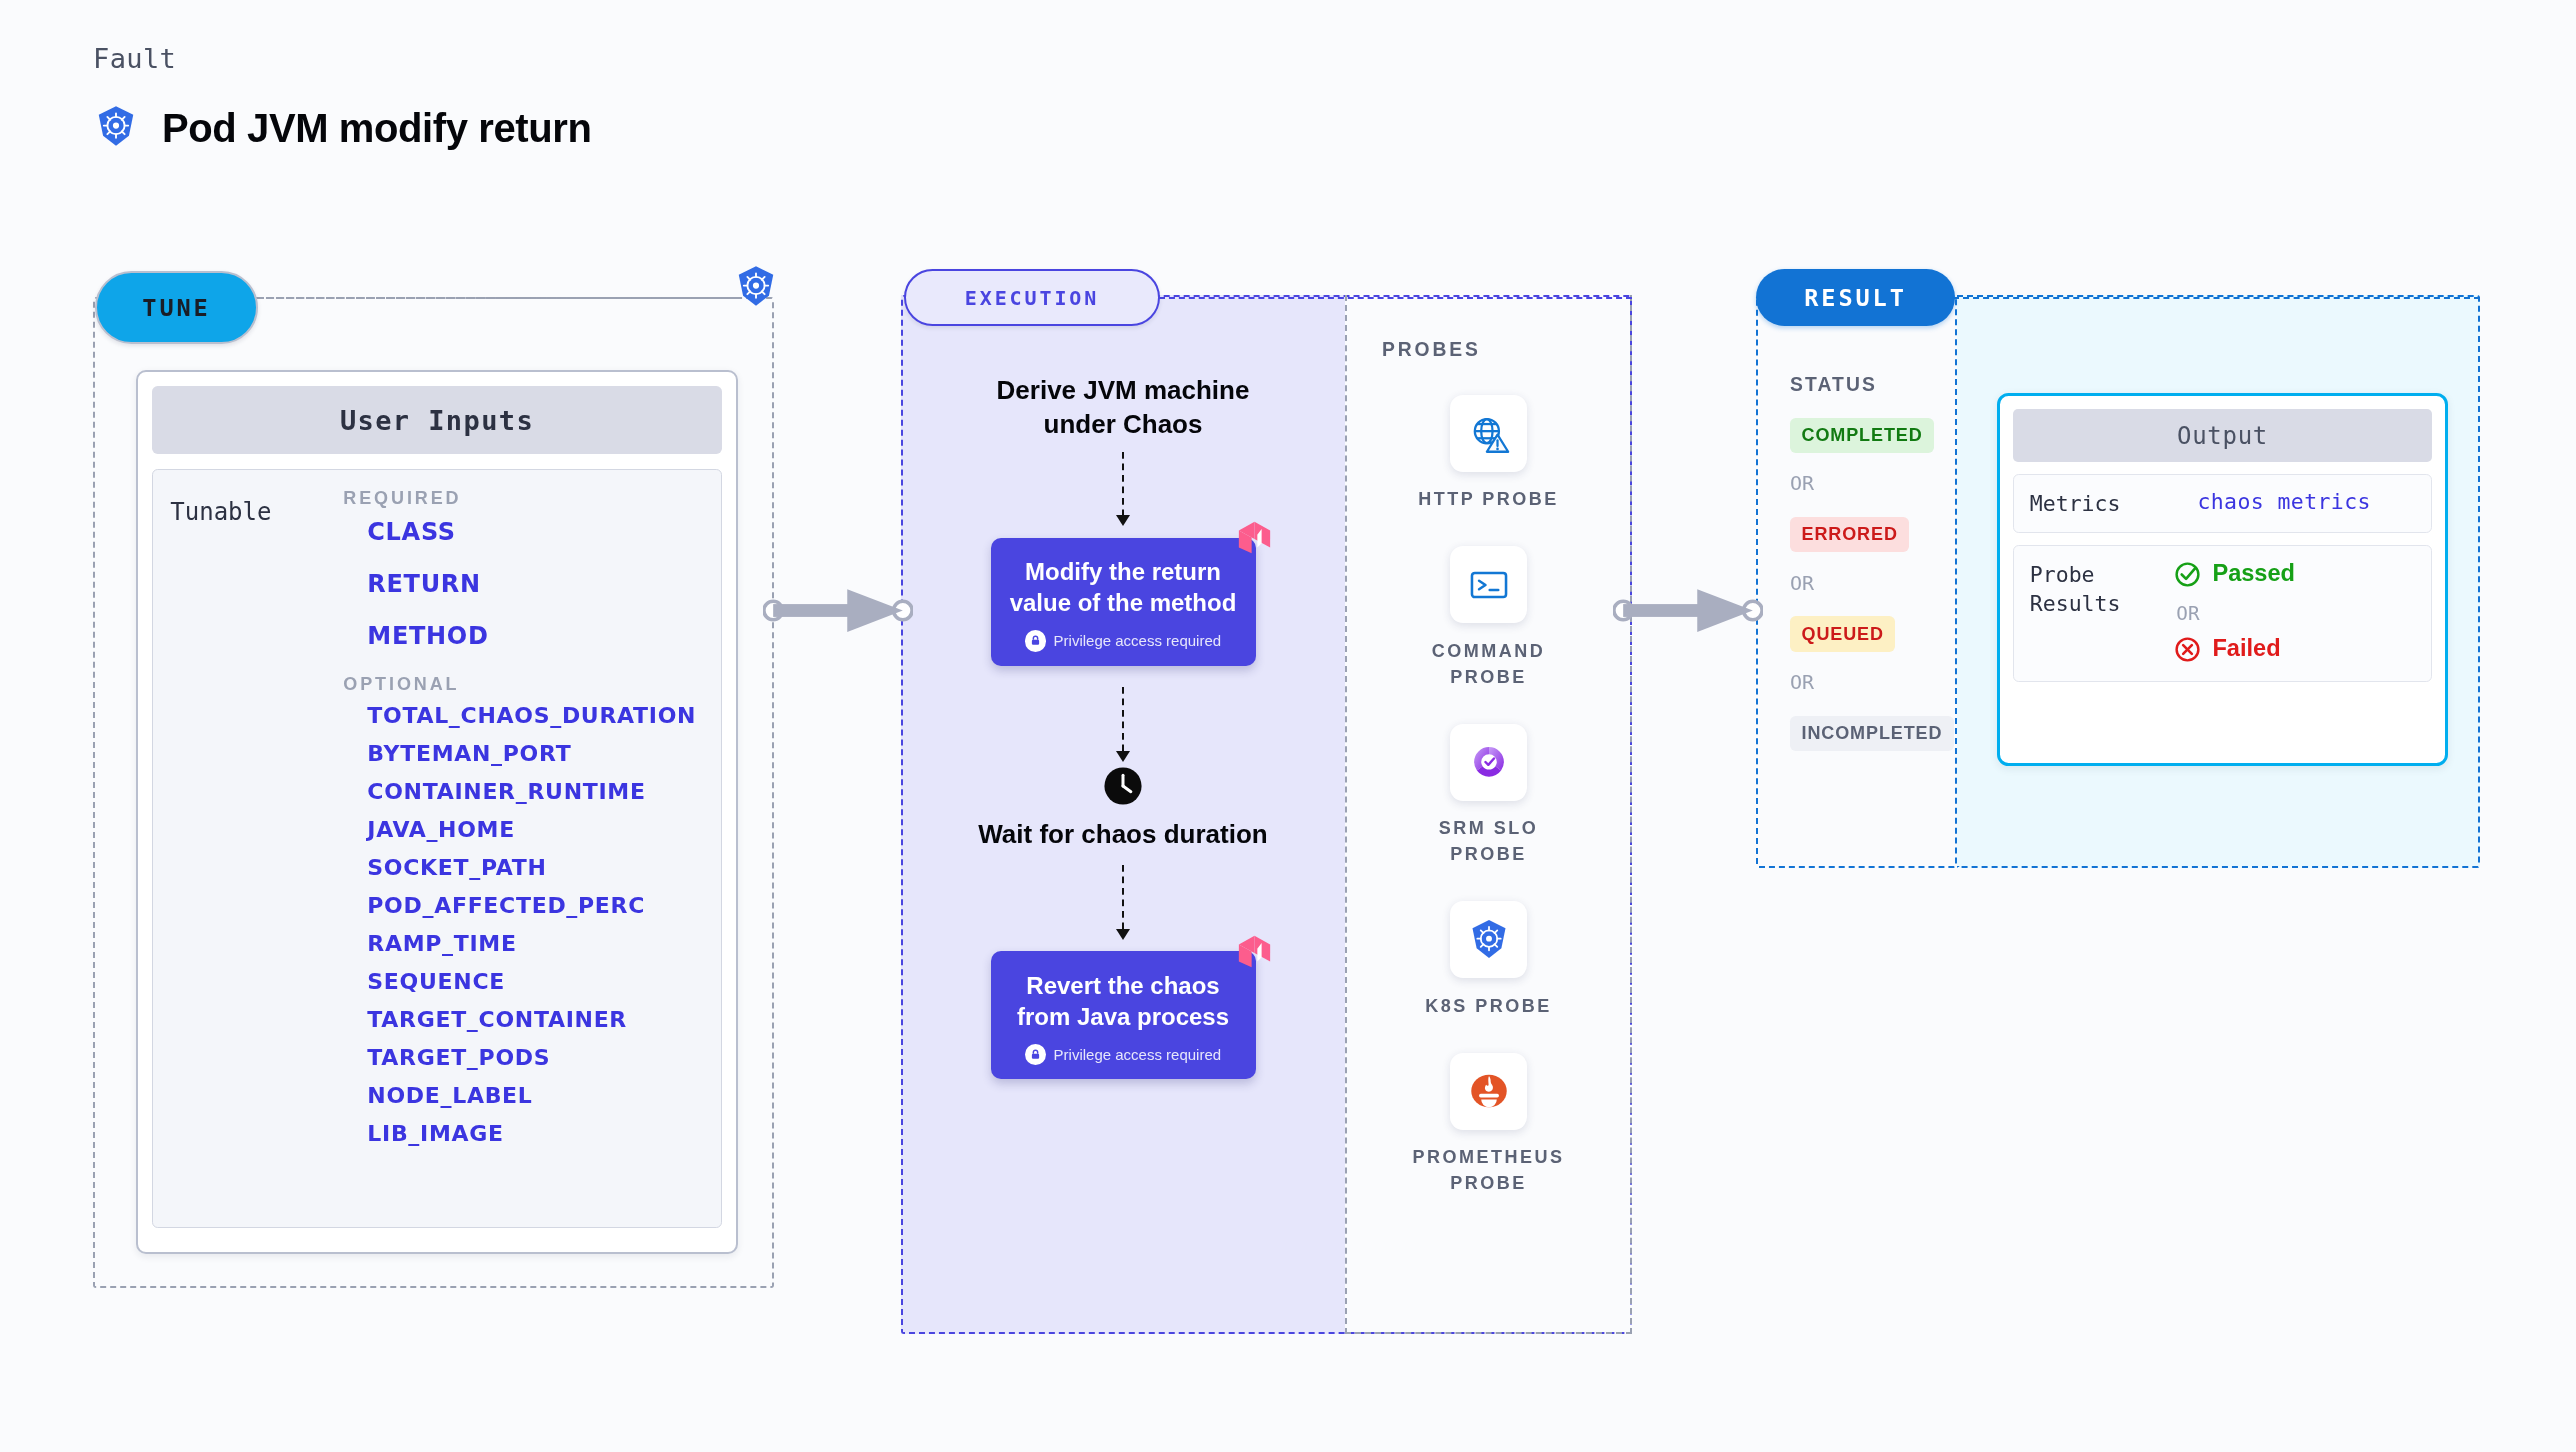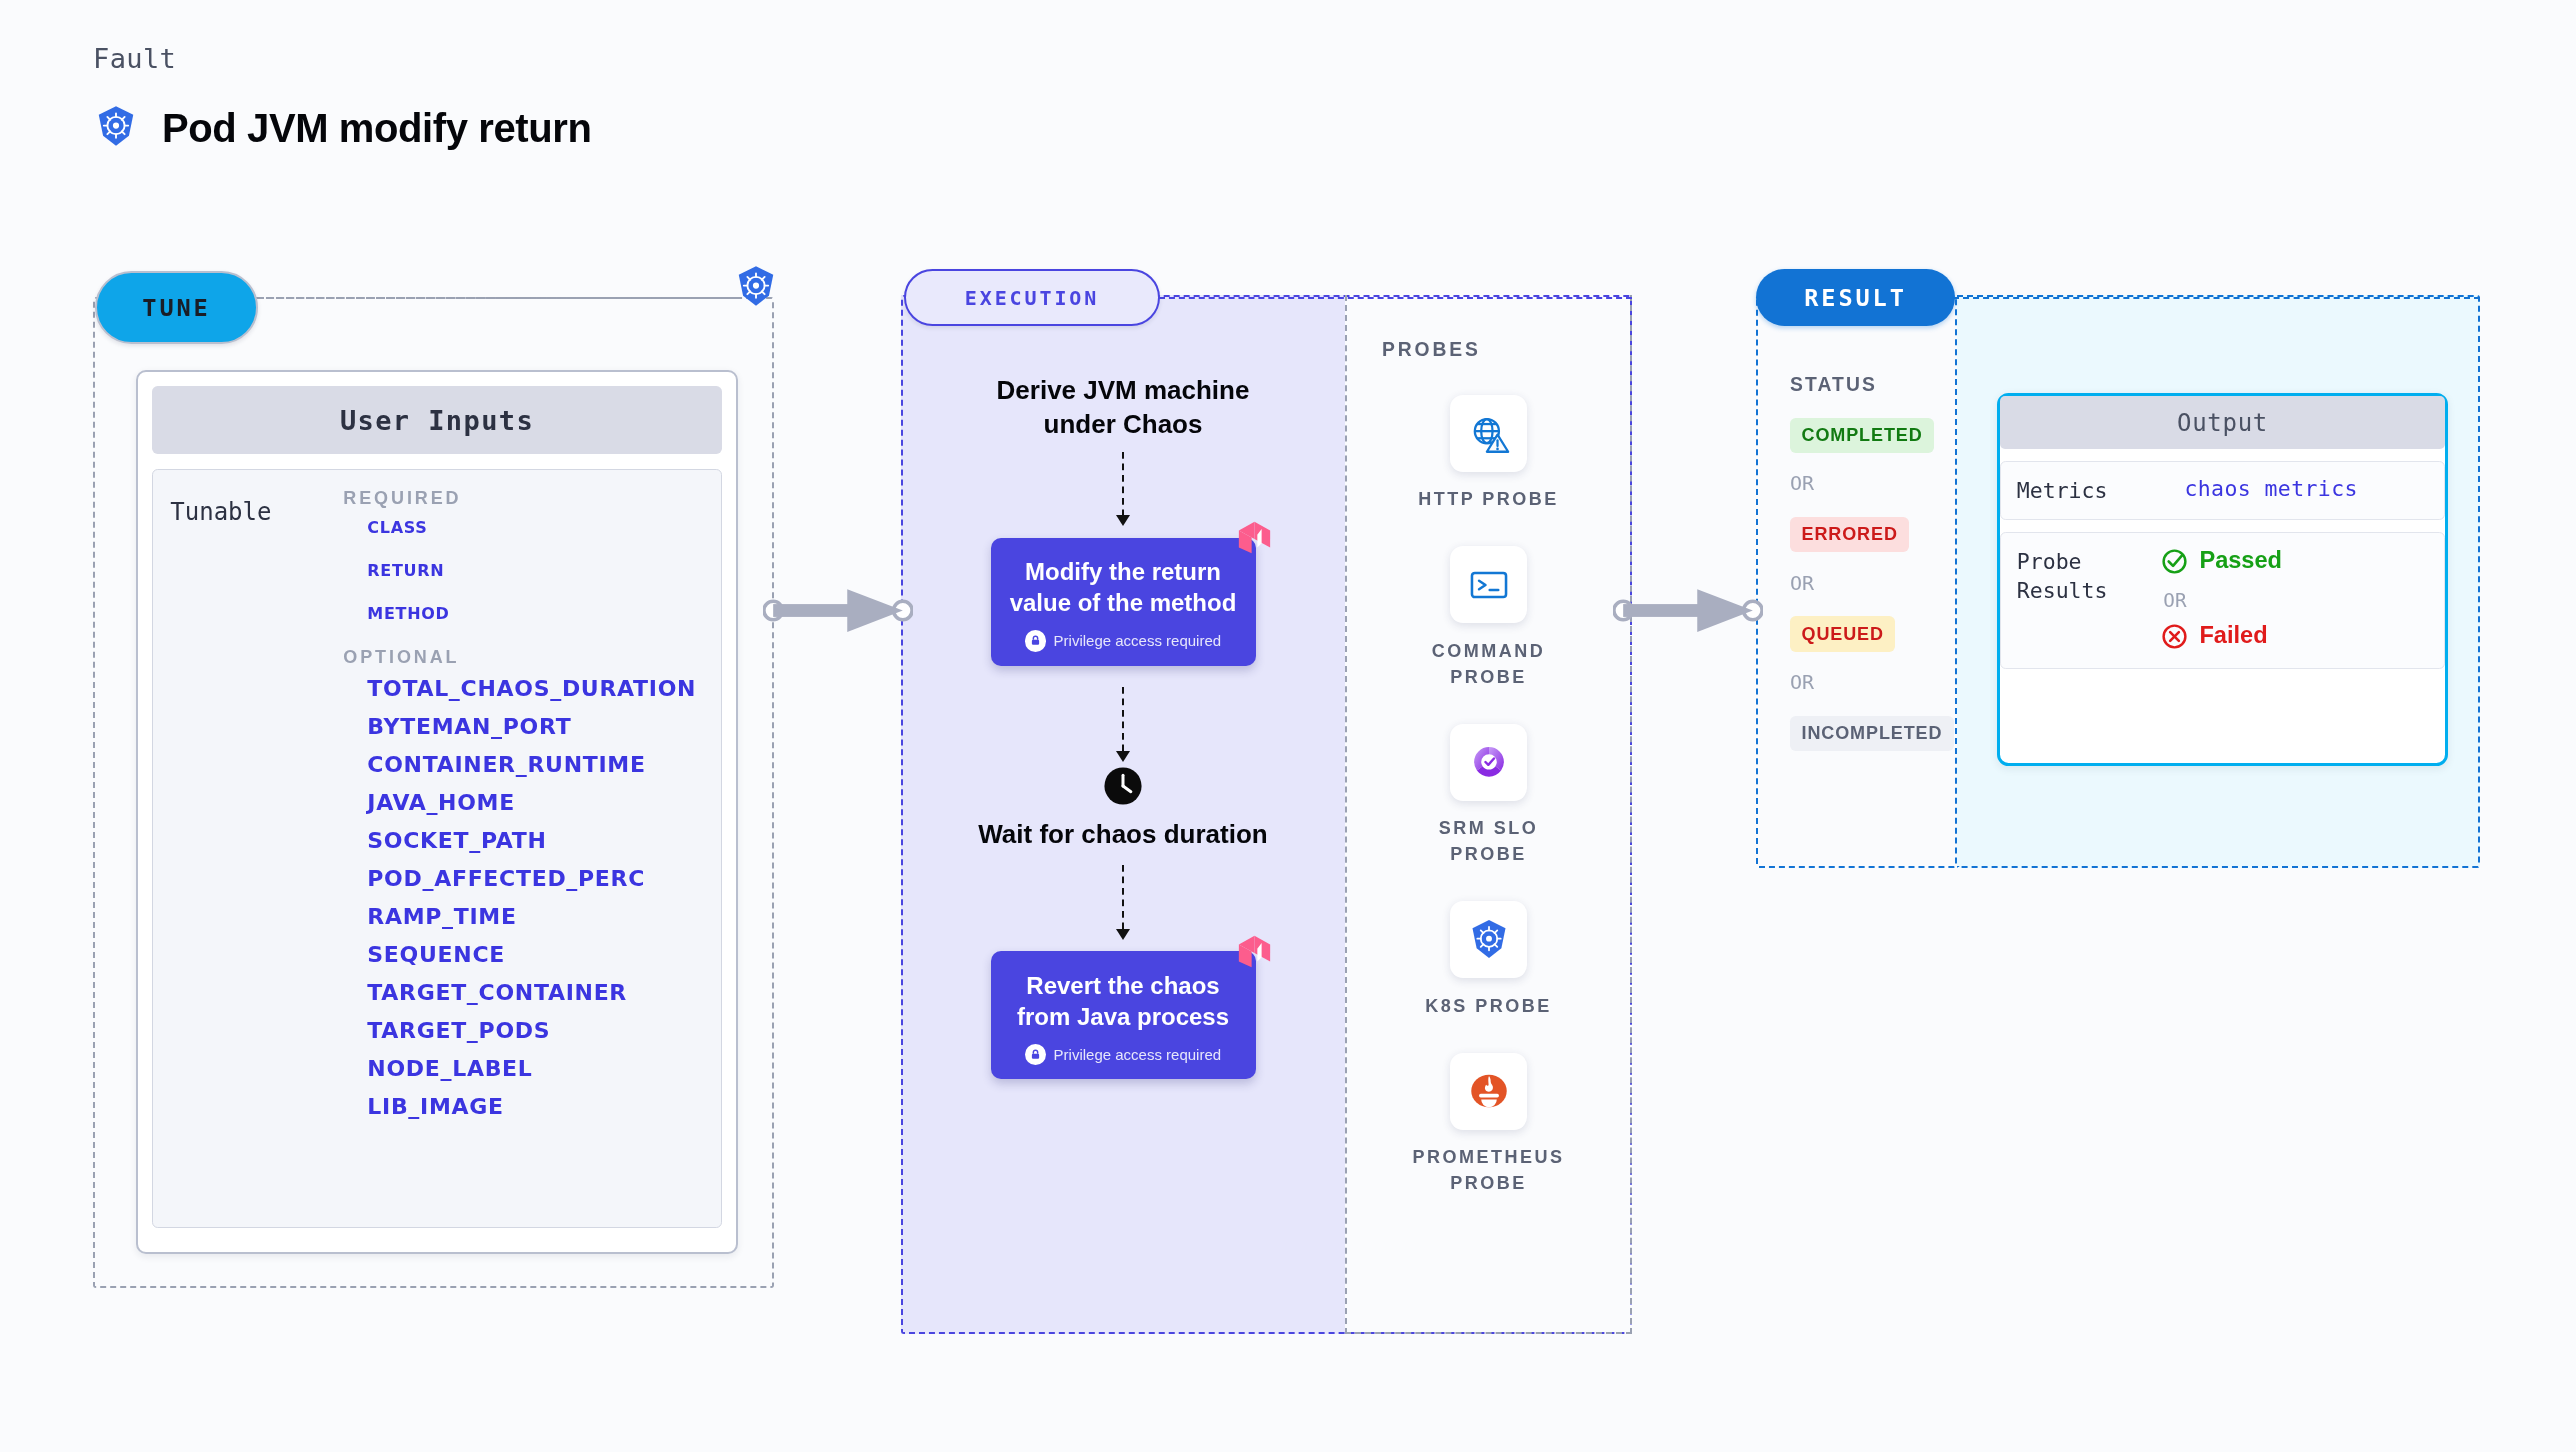--- a/index.html
+++ b/index.html
@@ -128,21 +128,21 @@
     padding-top: 10px; width: 158px;
   }
   #tunable-lists { flex: 1; }
   .group-heading {
     font-size: 18px; font-weight: bold; color: #9aa1b2;
     letter-spacing: 2.9px; margin-bottom: 8.6px;
   }
   .group-heading.optional { margin-top: 11.5px; }
   .req-item {
     font-family: "DejaVu Sans", sans-serif;
-    font-size: 16px; font-weight: bold; color: #3b35e0;
+    font-size: 24px; font-weight: bold; color: #3b35e0;
     letter-spacing: 0.7px; margin: 4px 0 24px 24px;
   }
   .opt-item {
     font-family: "DejaVu Sans", sans-serif;
     font-size: 22px; font-weight: bold; color: #3b35e0;
     letter-spacing: 0.7px; margin: 0 0 13px 24px;
   }
 
   
   #exec-flow {
@@ -222,20 +222,21 @@
   }
   .status-or {
     margin-top: 18.6px; font-size: 20px; color: #9aa1b2;
     font-family: "DejaVu Sans Mono", monospace;
   }
 
   
   #output-card {
     position: absolute; left: 1997px; top: 393px; width: 451px; height: 373px;
     background: #fff; border: 3.6px solid #00aeef; border-radius: 11.5px;
+    padding: 13px;
     box-shadow: 0 2.9px 8.6px rgba(30,40,70,.08);
   }
   #output-header {
     height: 53px; background: #d9dbe6; border-radius: 5px;
     display: flex; align-items: center; justify-content: center;
     font-family: "DejaVu Sans Mono", monospace;
     font-size: 24px; color: #4a5163; letter-spacing: 0.7px;
   }
   .output-row {
     margin-top: 11.5px; background: #fbfcfe; border: 1.4px solid #e2e5ed;

